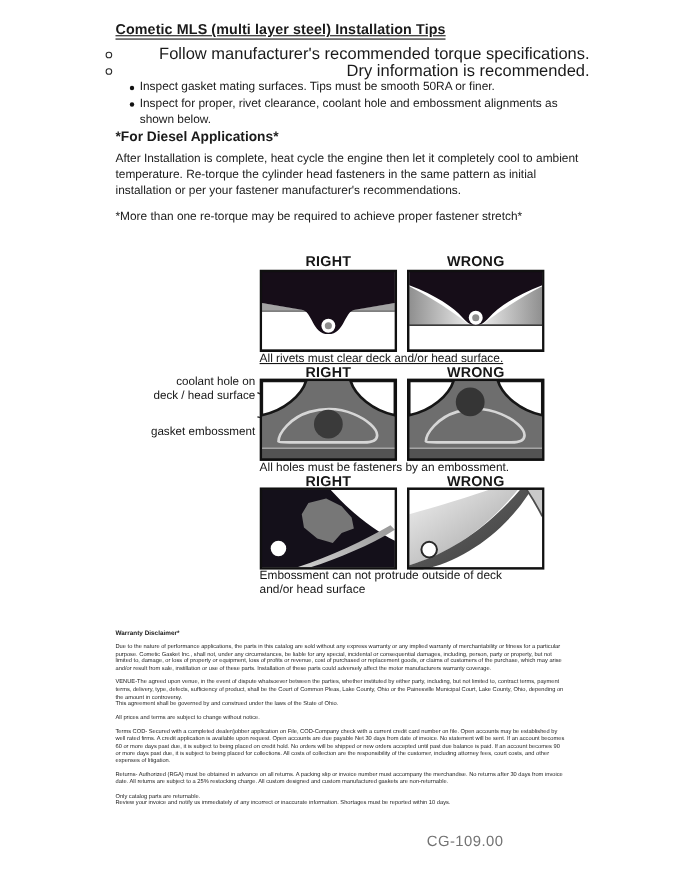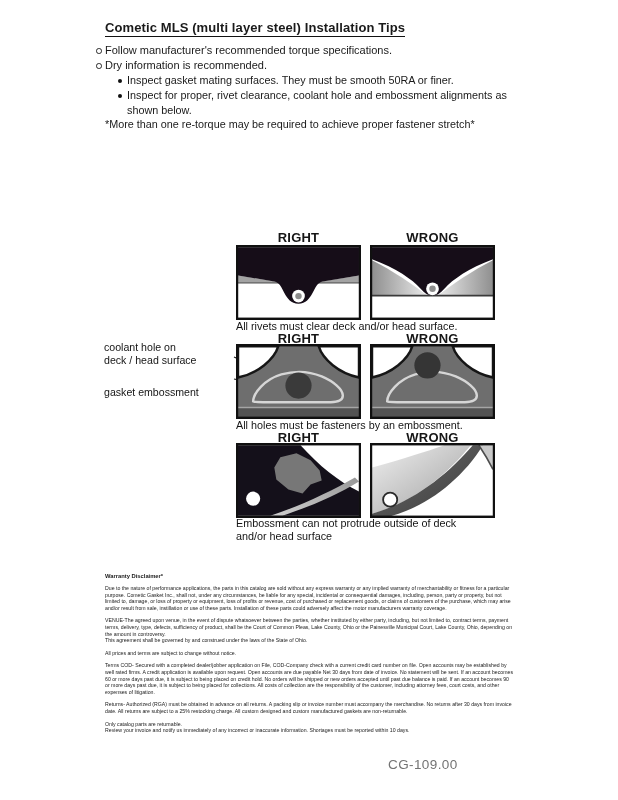--- a/index.html
+++ b/index.html
@@ -6,23 +6,23 @@
   body{
     width:618px;height:800px;position:relative;background:#ffffff;
     font-family:"Liberation Sans", sans-serif;color:#1a1a1a;overflow:hidden;
   }
   .abs{position:absolute;}
 
   
   .tips{left:96px;top:18px;width:440px;}
   .tips-title{
     display:inline-block;margin-left:9px;font-size:13px;font-weight:700;
-    border-bottom:1.6px solid #111;padding-bottom:1px;margin-bottom:6px;letter-spacing:.1px;
-  }
-  .b-row{position:relative;padding-left:9px;font-size:11px;line-height:15px;}
+    border-bottom:1.6px solid #111;padding-bottom:1px;margin-bottom:6px;letter-spacing:.1px;text-decoration:underline;
+  }
+  .b-row{position:relative;padding-left:9px;font-size:15px;line-height:15px;text-align:right;}
   .b-row::before{
     content:"";position:absolute;left:0;top:5px;width:3.6px;height:3.6px;
     border:1px solid #2a2a2a;border-radius:50%;
   }
   .sb-row{position:relative;padding-left:31px;font-size:10.8px;line-height:15px;}
   .sb-row::before{
     content:"";position:absolute;left:22px;top:6px;width:4.4px;height:4.4px;
     background:#111;border-radius:50%;
   }
 
@@ -33,42 +33,44 @@
 
   
   .fig-headers{left:236px;width:259px;display:flex;}
   .fig-headers span{width:125px;text-align:center;font-size:13px;font-weight:700;letter-spacing:.2px;color:#161616;}
   .fig-headers span + span{margin-left:9px;}
   .fig-row{left:236px;display:flex;}
   .fig-row svg{display:block;}
   .fig-row svg + svg{margin-left:9px;}
   .fig-caption{left:236px;font-size:10.8px;line-height:13px;color:#151515;}
 
-  .fig2-label{width:128px;font-size:10.6px;line-height:13px;color:#151515;}
+  .fig2-label{width:128px;text-align:right;font-size:10.6px;line-height:13px;color:#151515;}
   .leader{pointer-events:none;}
 
   
   .disc{left:105px;top:573px;width:409px;}
   .disc h3{margin:0 0 6px 0;font-size:5.8px;font-weight:700;}
   .disc p{margin:0 0 6px 0;font-size:5.2px;line-height:6.6px;white-space:pre-line;color:#222;}
 
   .footer-code{left:388px;top:757px;font-size:13.5px;letter-spacing:.4px;color:#737373;}
 </style>
 </head>
 <body>
 
 <div class="abs tips">
   <div class="tips-title">Cometic MLS (multi layer steel) Installation Tips</div>
   <div class="b-row">Follow manufacturer's recommended torque specifications.</div>
   <div class="b-row">Dry information is recommended.</div>
-  <div class="sb-row">Inspect gasket mating surfaces.  They must be smooth 50RA or finer.</div>
+  <div class="sb-row">Inspect gasket mating surfaces.  Tips must be smooth 50RA or finer.</div>
   <div class="sb-row">Inspect for proper, rivet clearance, coolant hole and embossment alignments as shown below.</div>
 </div>
 
 <div class="abs diesel">
+  <h2>*For Diesel Applications*</h2>
+  <p>After Installation is complete, heat cycle the engine then let it completely cool to ambient temperature. Re-torque the cylinder head fasteners in the same pattern as initial installation or per your fastener manufacturer's recommendations.</p>
   <p>*More than one re-torque may be required to achieve proper fastener stretch*</p>
 </div>
 
 <div class="abs fig-headers" style="top:230px;">
   <span>RIGHT</span>
   <span>WRONG</span>
 </div>
 <div class="abs fig-row" style="top:245px;">
 
   <svg width="125" height="75" viewBox="0 0 124 74">
@@ -97,21 +99,21 @@
     <rect x="0" y="0" width="124" height="74" fill="#ffffff"></rect>
     <path d="M2,15 C22,25 44,40 56,49.5 L2,49.5 Z" fill="url(#f1wl)"></path>
     <path d="M122,15 C102,25 80,40 68,49.5 L122,49.5 Z" fill="url(#f1wr)"></path>
     <line x1="2" y1="50" x2="122" y2="50" stroke="#3a3a3a" stroke-width="1.6"></line>
     <path d="M2,2 L122,2 L122,14 C98,23 82,34 74,43 C69,48 68,49.6 62,49.6 C56,49.6 55,48 50,43 C42,34 26,23 2,14 Z" fill="#160d18"></path>
     <circle cx="62" cy="43.3" r="6.3" fill="#ffffff"></circle>
     <circle cx="62" cy="43.3" r="3.2" fill="#8d8d8d"></circle>
     <rect x="1" y="1" width="122" height="72" fill="none" stroke="#101010" stroke-width="2.4"></rect>
   </svg>
 </div>
-<div class="abs fig-caption" style="top:320px;">All rivets must clear deck and/or head surface.</div>
+<div class="abs fig-caption" style="top:320px;text-decoration:underline;">All rivets must clear deck and/or head surface.</div>
 
 <div class="abs fig-headers" style="top:331px;">
   <span>RIGHT</span>
   <span>WRONG</span>
 </div>
 
 <div class="abs fig2-label" style="left:104px;top:341px;">
   <div>coolant hole on</div>
   <div>deck / head surface</div>
 </div>

